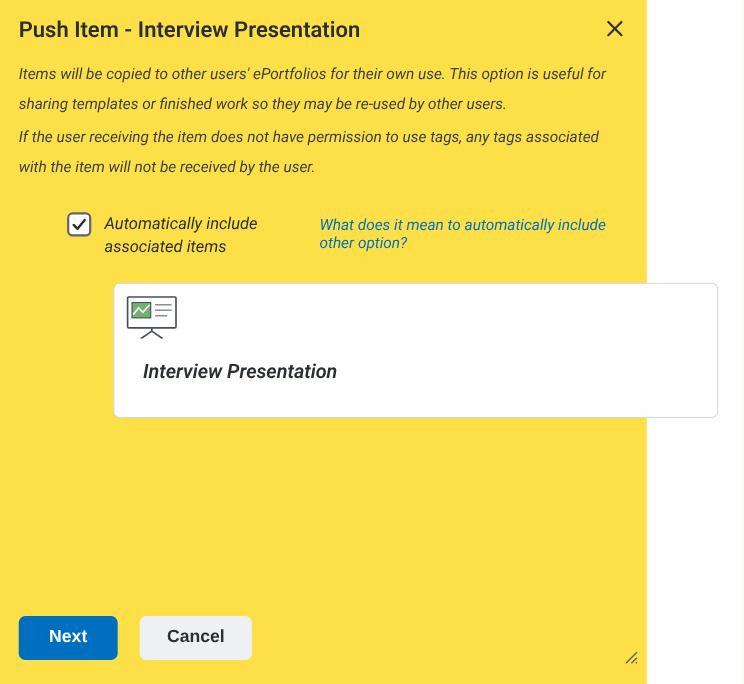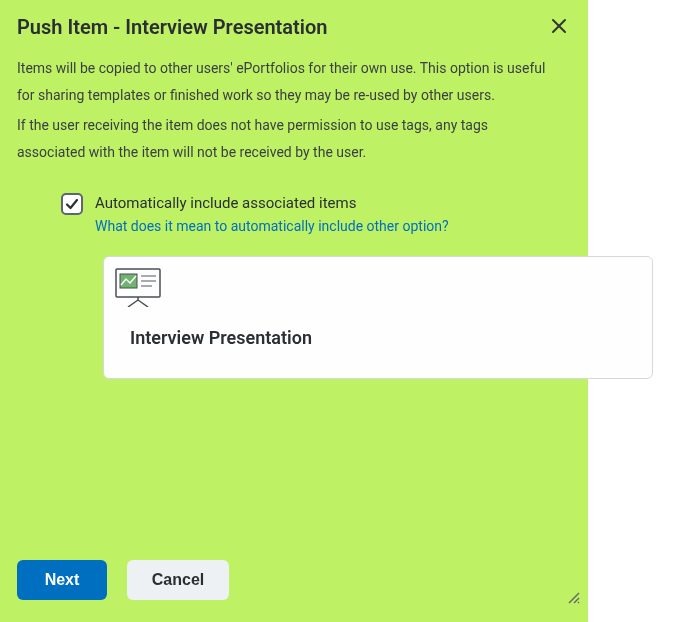--- a/index.html
+++ b/index.html
@@ -6,21 +6,21 @@
   html, body {
     margin: 0; padding: 0;
     font-family: -apple-system, BlinkMacSystemFont, "Segoe UI", Roboto, "Helvetica Neue", Arial, sans-serif;
     color: #2b2e33;
     background: #fff;
   }
   .dialog {
     width: 588px;
     height: 622px;
     position: relative;
-    background: #bef264;
+    background: #fde047;
   }
   .header {
     display: flex;
     align-items: flex-start;
     justify-content: space-between;
     padding: 14px 17px 0 17px;
   }
   .title {
     font-size: 20px;
     font-weight: 600;
@@ -33,20 +33,21 @@
     border: none;
     padding: 4px;
     cursor: pointer;
     color: #333;
     display: flex;
     align-items: center;
     justify-content: center;
   }
   .body {
     padding: 14px 33px 0 17px;
+    font-style: italic;
   }
   .desc {
     font-size: 14px;
     color: #3b3f44;
     line-height: 1.9;
     margin: 0 0 4px 0;
   }
   .option-row {
     display: flex;
     align-items: flex-start;
@@ -62,21 +63,21 @@
     align-items: center;
     justify-content: center;
     margin-right: 12px;
     flex-shrink: 0;
     background: #fff;
     cursor: pointer;
   }
   .checkbox svg { display: block; }
   .option-texts {
     display: flex;
-    flex-direction: column;
+    flex-direction: row;
   }
   .option-label {
     font-size: 15px;
     color: #2b2e33;
     line-height: 1.4;
   }
   .option-help {
     font-size: 14px;
     color: #006fbf;
     margin-top: 4px;

